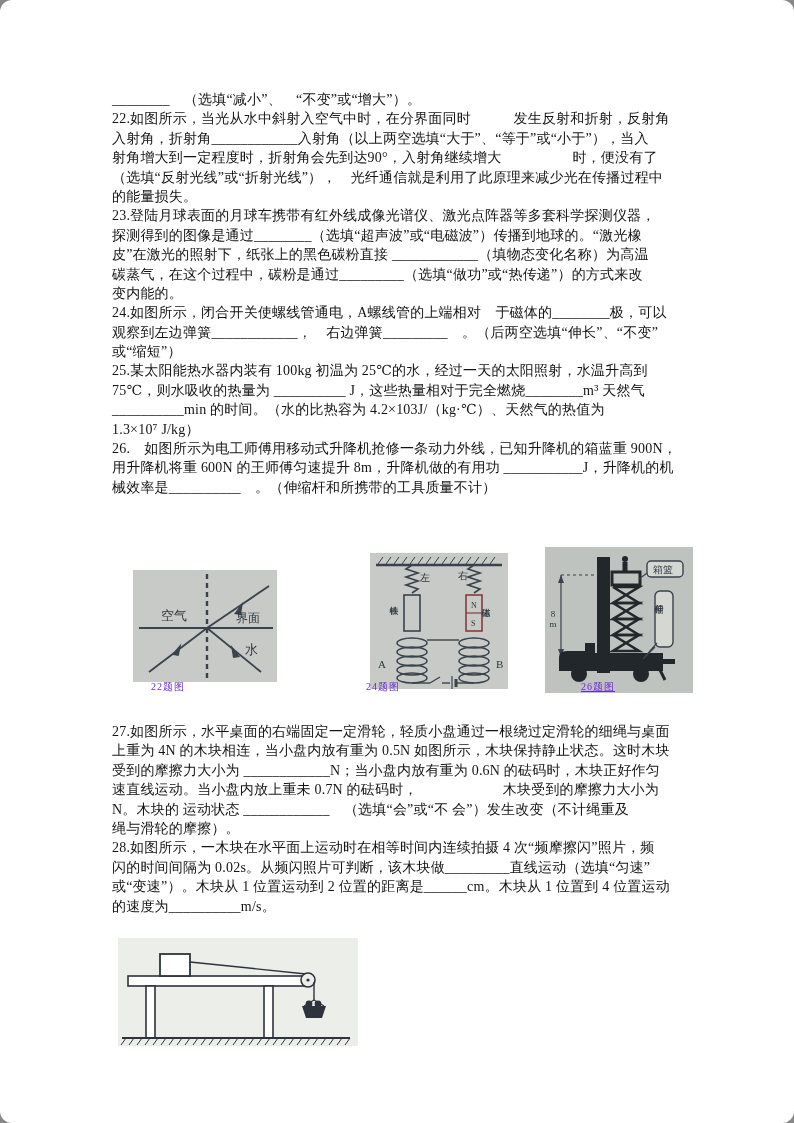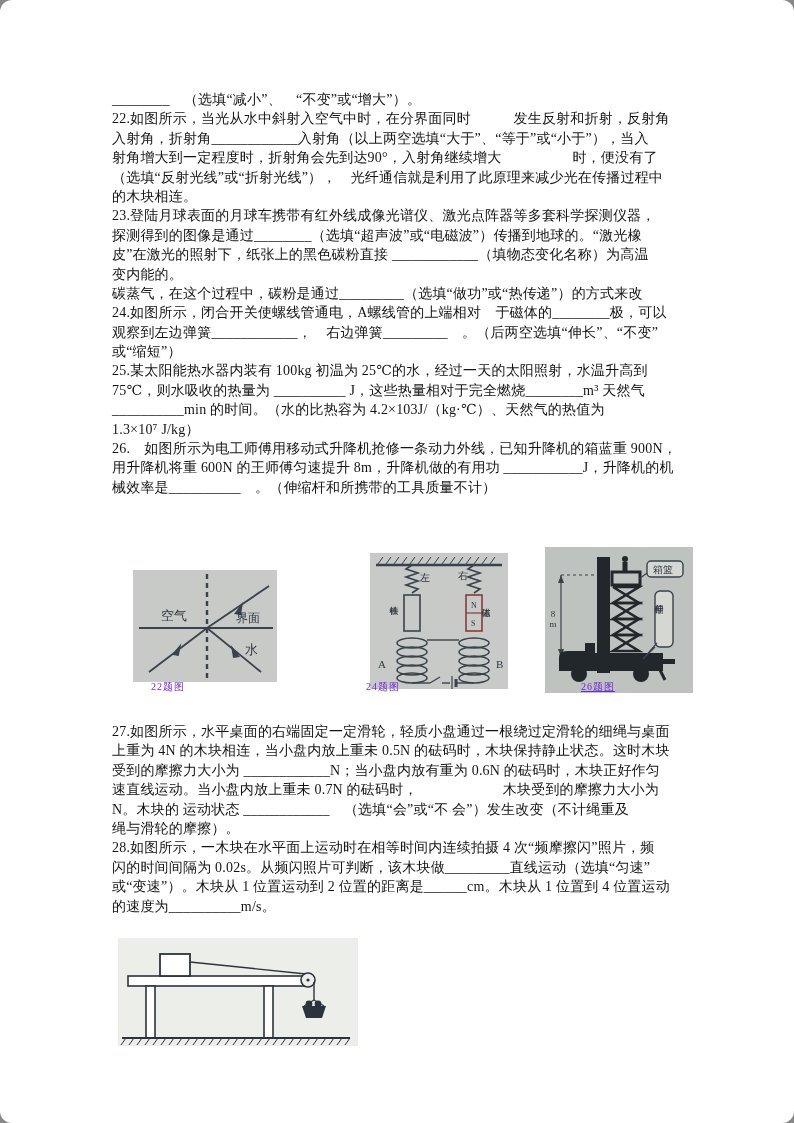--- a/index.html
+++ b/index.html
@@ -46,26 +46,26 @@
 <body>
 
 <div class="page">
 
   <div class="textblock" id="block-top">
     <div class="tline">________　（选填“减小”、　“不变”或“增大”）。</div>
     <div class="tline">22.如图所示，当光从水中斜射入空气中时，在分界面同时　　　发生反射和折射，反射角</div>
     <div class="tline">入射角，折射角____________入射角（以上两空选填“大于”、“等于”或“小于”），当入</div>
     <div class="tline">射角增大到一定程度时，折射角会先到达90°，入射角继续增大　　　　　时，便没有了</div>
     <div class="tline">（选填“反射光线”或“折射光线”），　光纤通信就是利用了此原理来减少光在传播过程中</div>
-    <div class="tline">的木块相连。</div>
+    <div class="tline">的能量损失。</div>
     <div class="tline">23.登陆月球表面的月球车携带有红外线成像光谱仪、激光点阵器等多套科学探测仪器，</div>
     <div class="tline">探测得到的图像是通过________（选填“超声波”或“电磁波”）传播到地球的。“激光橡</div>
     <div class="tline">皮”在激光的照射下，纸张上的黑色碳粉直接 ____________（填物态变化名称）为高温</div>
+    <div class="tline">碳蒸气，在这个过程中，碳粉是通过_________（选填“做功”或“热传递”）的方式来改</div>
     <div class="tline">变内能的。</div>
-    <div class="tline">碳蒸气，在这个过程中，碳粉是通过_________（选填“做功”或“热传递”）的方式来改</div>
     <div class="tline">24.如图所示，闭合开关使螺线管通电，A螺线管的上端相对　于磁体的________极，可以</div>
     <div class="tline">观察到左边弹簧____________，　右边弹簧_________　。（后两空选填“伸长”、“不变”</div>
     <div class="tline">或“缩短”）</div>
     <div class="tline">25.某太阳能热水器内装有 100kg 初温为 25℃的水，经过一天的太阳照射，水温升高到</div>
     <div class="tline">75℃，则水吸收的热量为 __________ J，这些热量相对于完全燃烧________m³ 天然气</div>
     <div class="tline">__________min 的时间。（水的比热容为 4.2×103J/（kg·℃）、天然气的热值为</div>
     <div class="tline">1.3×10⁷ J/kg）</div>
     <div class="tline">26.　如图所示为电工师傅用移动式升降机抢修一条动力外线，已知升降机的箱蓝重 900N，</div>
     <div class="tline">用升降机将重 600N 的王师傅匀速提升 8m，升降机做的有用功 ___________J，升降机的机</div>
     <div class="tline">械效率是__________　。（伸缩杆和所携带的工具质量不计）</div>
@@ -208,21 +208,21 @@
       <text x="114" y="50" font-size="9" class="vtext">伸缩杆</text>
     </g>
   </svg>
 
   <div class="fig-caption" id="caption-22">22题图</div>
   <div class="fig-caption" id="caption-24">24题图</div>
   <div class="fig-caption" id="caption-26">26题图</div>
 
   <div class="textblock" id="block-bottom">
     <div class="tline">27.如图所示，水平桌面的右端固定一定滑轮，轻质小盘通过一根绕过定滑轮的细绳与桌面</div>
-    <div class="tline">上重为 4N 的木块相连，当小盘内放上重未 0.5N 的砝码时，木块保持静止状态。这时木块</div>
+    <div class="tline">上重为 4N 的木块相连，当小盘内放有重为 0.5N 如图所示，木块保持静止状态。这时木块</div>
     <div class="tline">受到的摩擦力大小为 ____________N；当小盘内放有重为 0.6N 的砝码时，木块正好作匀</div>
     <div class="tline">速直线运动。当小盘内放上重未 0.7N 的砝码时，　　　　　　木块受到的摩擦力大小为</div>
     <div class="tline">N。木块的 运动状态 ____________　（选填“会”或“不 会”）发生改变（不计绳重及</div>
     <div class="tline">绳与滑轮的摩擦）。</div>
     <div class="tline">28.如图所示，一木块在水平面上运动时在相等时间内连续拍摄 4 次“频摩擦闪”照片，频</div>
     <div class="tline">闪的时间间隔为 0.02s。从频闪照片可判断，该木块做_________直线运动（选填“匀速”</div>
     <div class="tline">或“变速”）。木块从 1 位置运动到 2 位置的距离是______cm。木块从 1 位置到 4 位置运动</div>
     <div class="tline">的速度为__________m/s。</div>
   </div>
 

